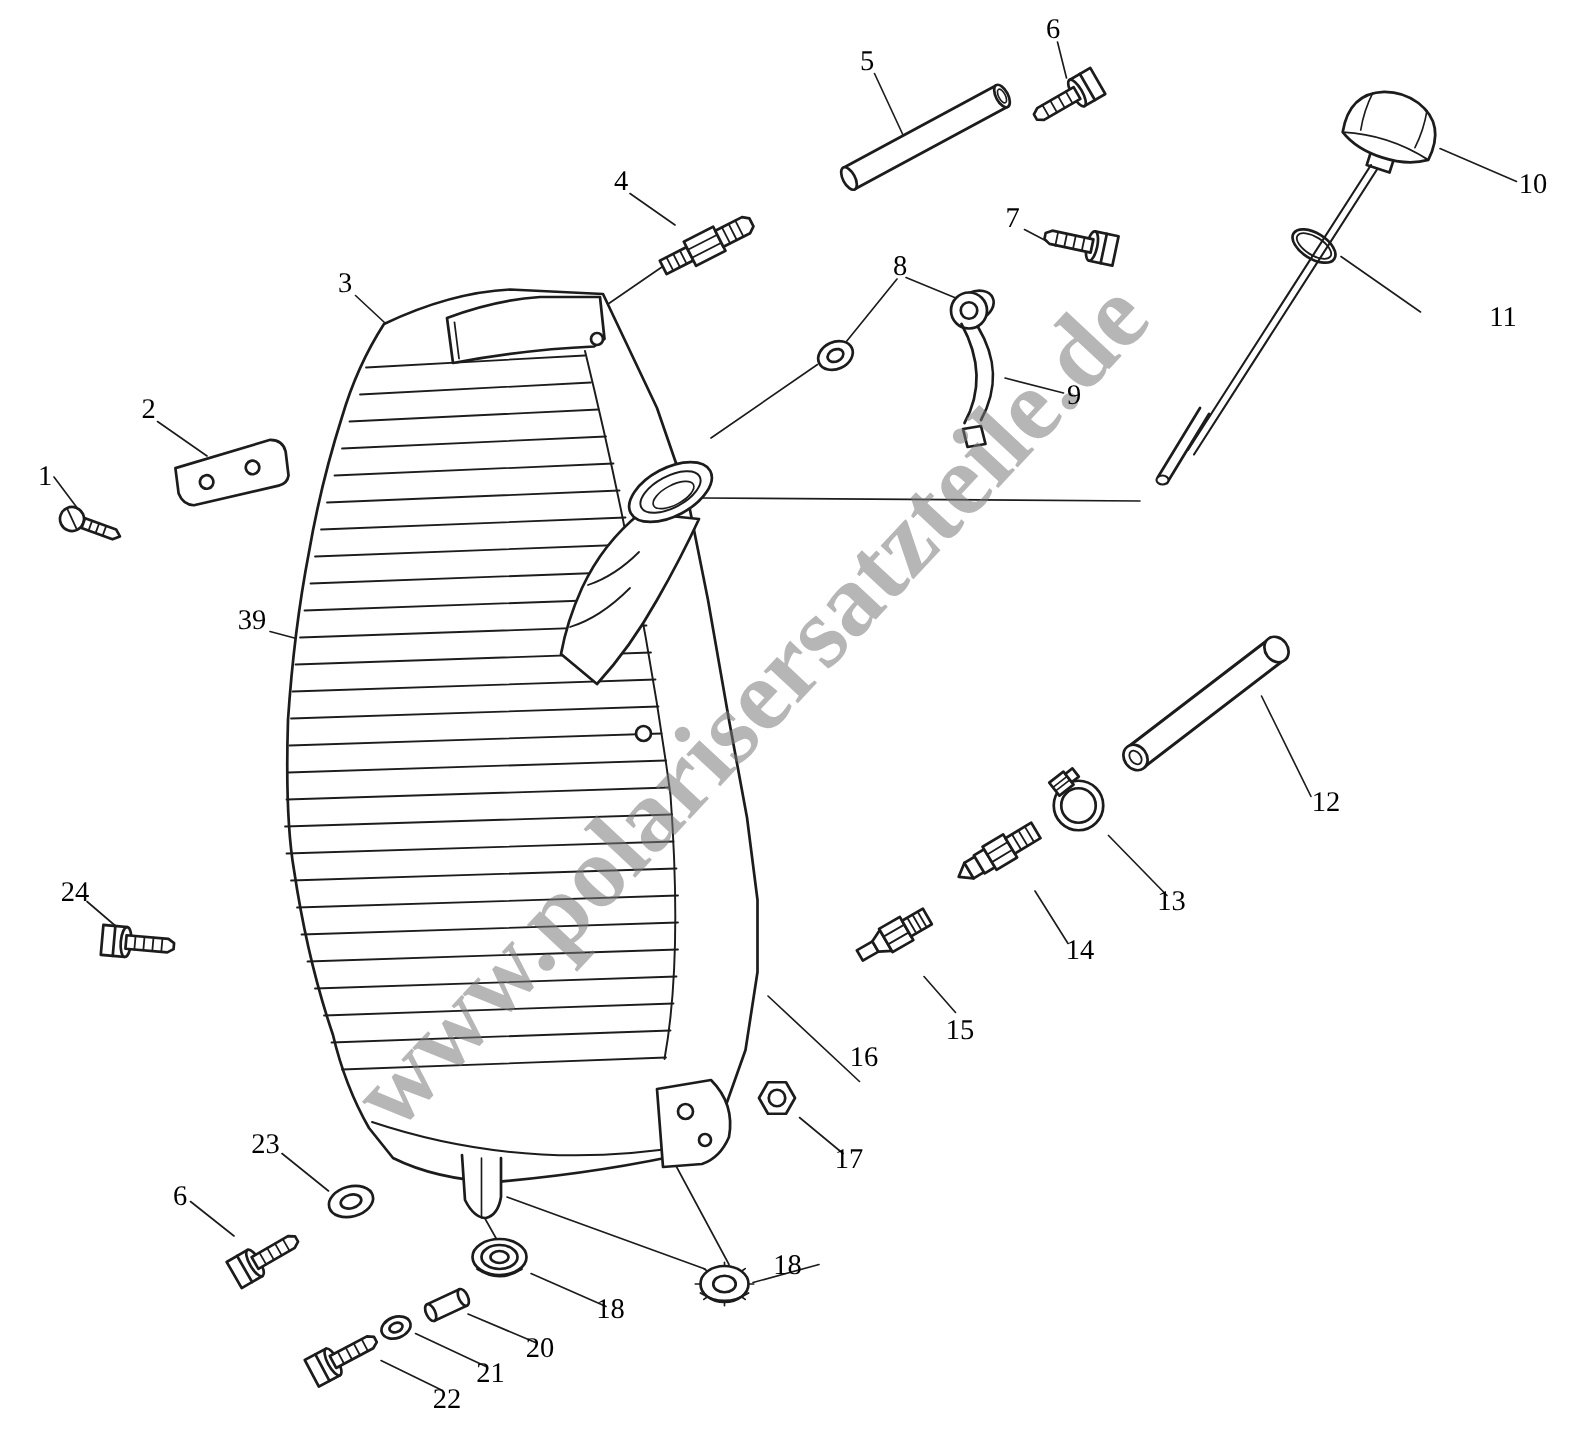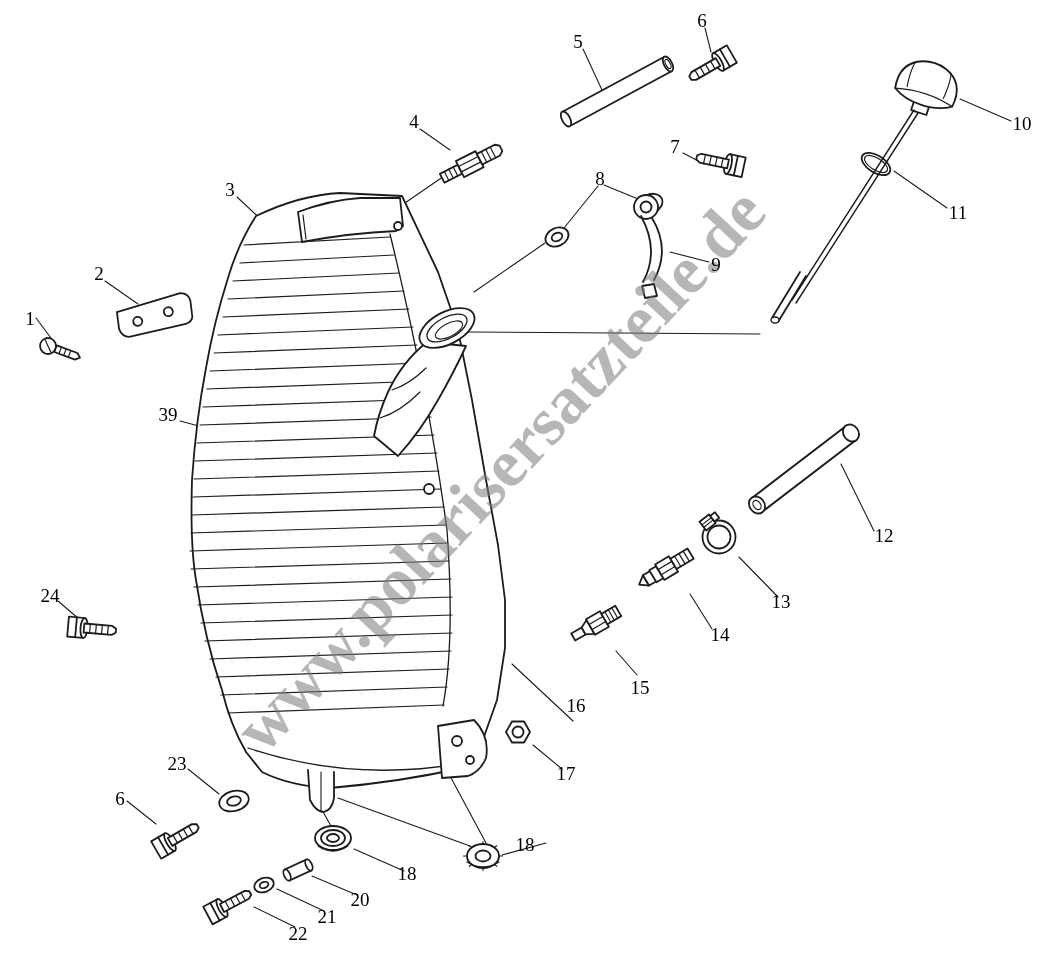--- a/index.html
+++ b/index.html
@@ -252,21 +252,21 @@
       <span class="callout" style="left: 30px; top: 318px;">1</span>
       <span class="callout" style="left: 99px; top: 273px;">2</span>
       <span class="callout" style="left: 230px; top: 189px;">3</span>
       <span class="callout" style="left: 414px; top: 121px;">4</span>
       <span class="callout" style="left: 578px; top: 41px;">5</span>
       <span class="callout" style="left: 702px; top: 20px;">6</span>
       <span class="callout" style="left: 675px; top: 146px;">7</span>
       <span class="callout" style="left: 600px; top: 178px;">8</span>
       <span class="callout" style="left: 716px; top: 264px;">9</span>
       <span class="callout" style="left: 1022px; top: 123px;">10</span>
-      <span class="callout" style="left: 958px; top: 212px;">11</span>
+      <span class="callout" style="left: 1002px; top: 212px;">11</span>
       <span class="callout" style="left: 884px; top: 535px;">12</span>
       <span class="callout" style="left: 781px; top: 601px;">13</span>
       <span class="callout" style="left: 720px; top: 634px;">14</span>
       <span class="callout" style="left: 640px; top: 687px;">15</span>
       <span class="callout" style="left: 576px; top: 705px;">16</span>
       <span class="callout" style="left: 566px; top: 773px;">17</span>
       <span class="callout" style="left: 525px; top: 844px;">18</span>
       <span class="callout" style="left: 407px; top: 873px;">18</span>
       <span class="callout" style="left: 360px; top: 899px;">20</span>
       <span class="callout" style="left: 327px; top: 916px; text-align: right;">21</span>

